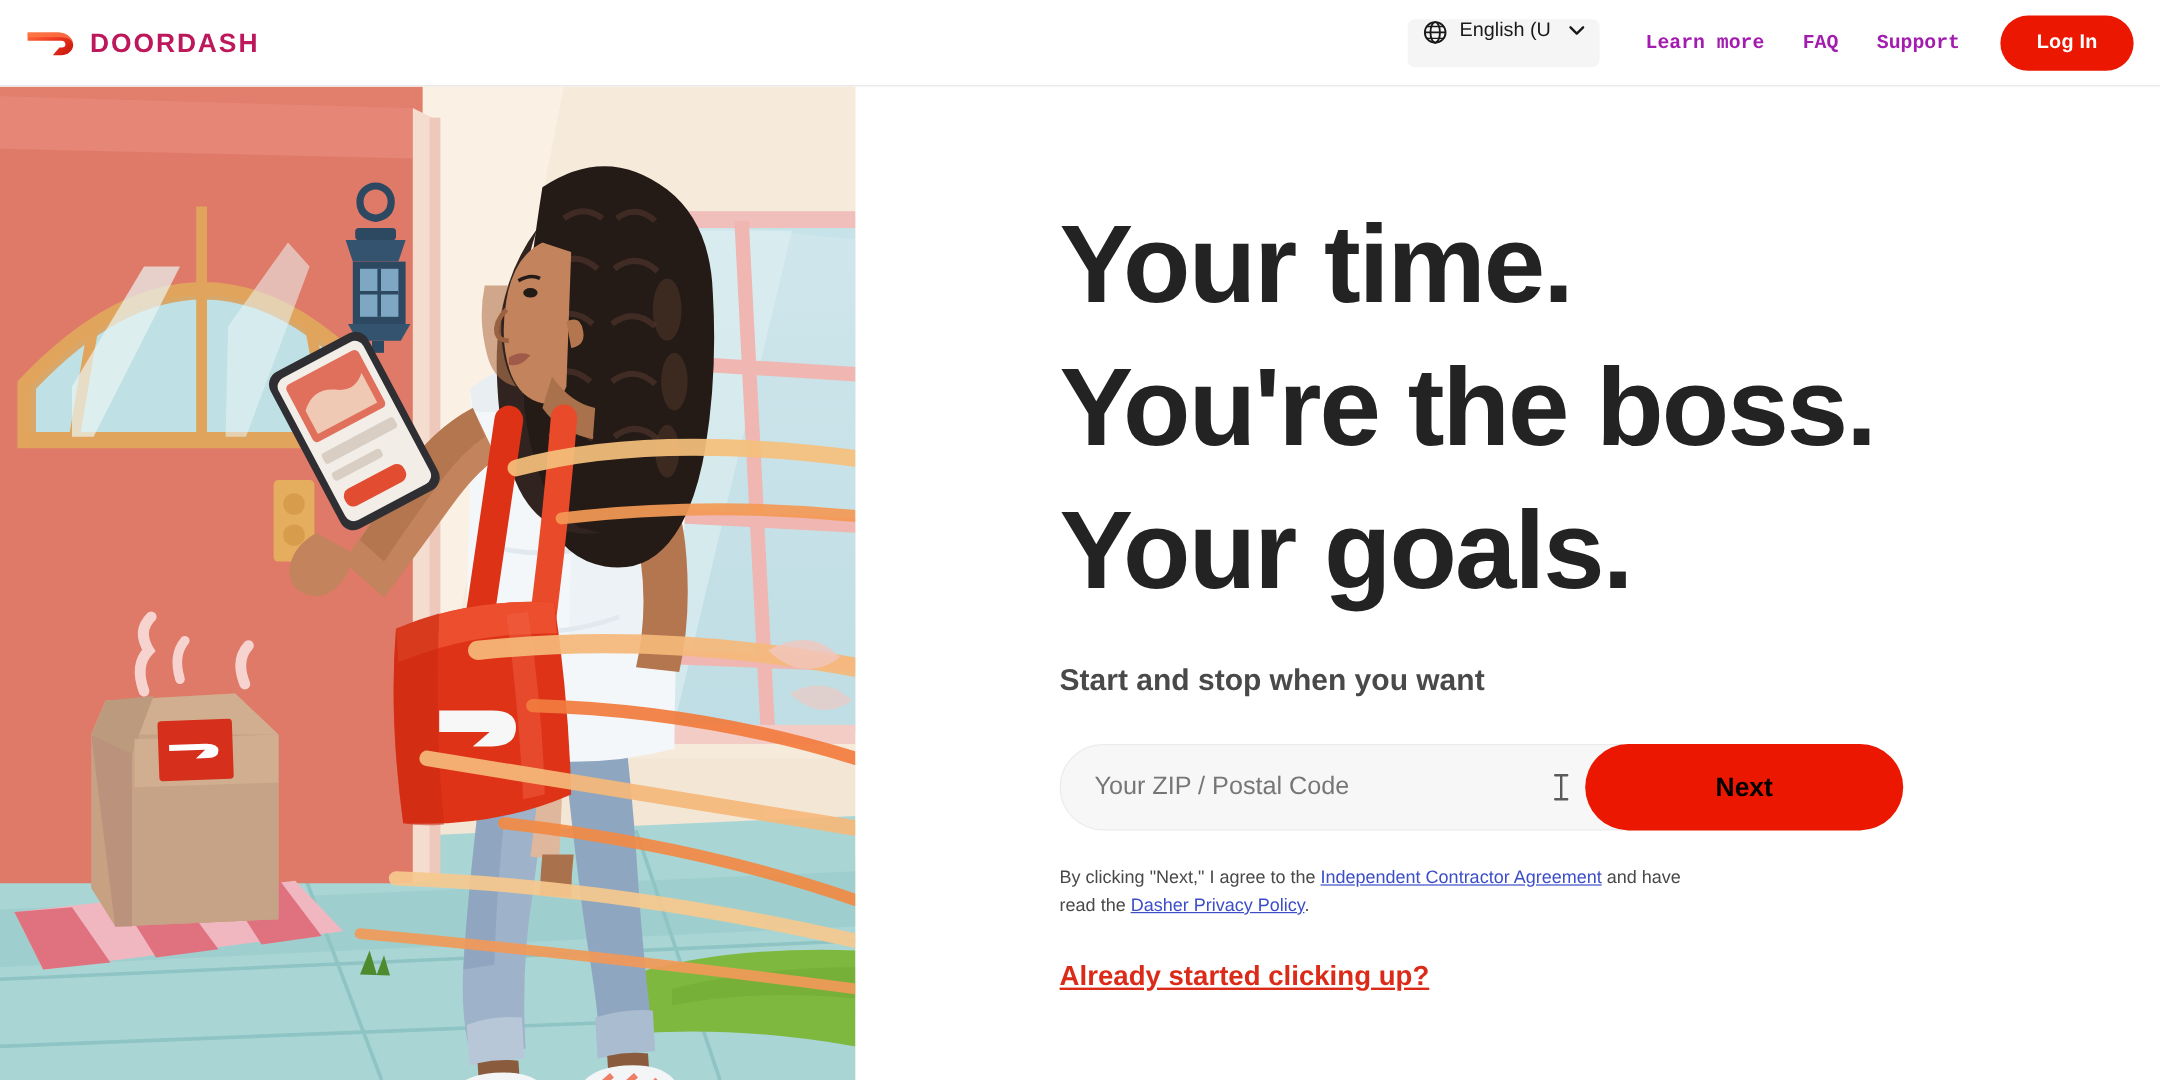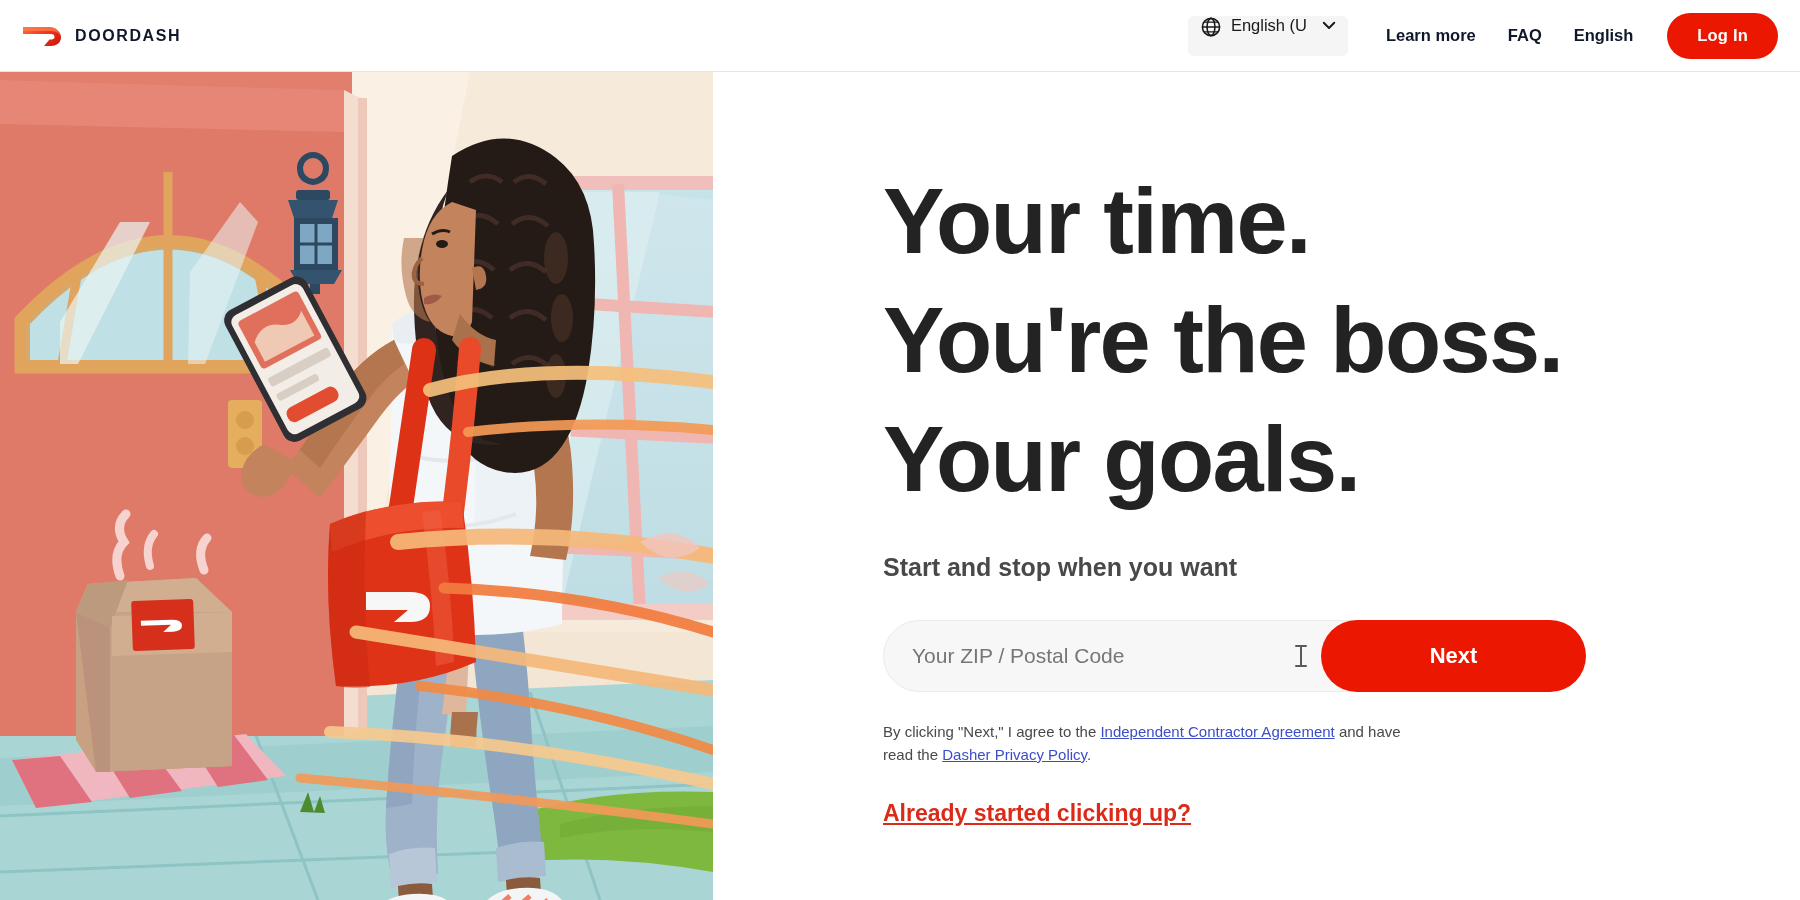--- a/index.html
+++ b/index.html
@@ -27,24 +27,24 @@
 
   .brand {
     display: flex;
     align-items: center;
     gap: 13px;
     margin-left: 22px;
     cursor: pointer;
   }
   .brand-mark { width: 40px; height: 26px; display: block; }
   .brand-text {
-    font-size: 16px;
+    font-size: 22px;
     font-weight: bold;
     letter-spacing: 1.6px;
-    color: #0f172a;
+    color: #be185d;
     text-align: center;
   }
 
   .nav-right {
     margin-left: auto;
     margin-right: 22px;
     display: flex;
     align-items: center;
     gap: 0;
   }
@@ -74,25 +74,26 @@
     flex: 0 0 auto;
     width: 18px; height: 18px;
     position: absolute;
     right: 10px;
     background: #f5f5f5;
   }
 
   .nav-link {
     font-size: 16.5px;
     font-weight: bold;
-    color: #0f172a;
+    color: #a21caf;
     text-decoration: none;
     padding: 0 16px;
     white-space: nowrap;
     cursor: pointer;
+    font-family: Liberation Mono, monospace;
   }
   .nav-link:first-of-type { margin-left: 22px; }
 
   .login-btn {
     margin-left: 18px;
     background: #EB1700;
     color: #ffffff;
     border: none;
     border-radius: 999px;
     height: 46px;
@@ -167,21 +168,21 @@
 
   .next-btn {
     position: absolute;
     left: 438px;
     top: 0;
     width: 265px;
     height: 72px;
     border-radius: 999px;
     border: none;
     background: #EB1700;
-    color: #ffffff;
+    color: #000000;
     font-size: 22px;
     font-weight: bold;
     font-family: "Liberation Sans", sans-serif;
     cursor: pointer;
   }
 
   .cursor-icon {
     position: absolute;
     left: 410px;
     top: 24px;
@@ -245,21 +246,21 @@
         <line x1="4.2" y1="17.4" x2="19.8" y2="17.4" stroke="#191919" stroke-width="1.3"></line>
       </svg>
       <span class="lang-label">English (U</span>
       <svg class="chev" viewBox="0 0 24 24">
         <path d="M5 9 L12 16 L19 9" fill="none" stroke="#191919" stroke-width="2.6" stroke-linecap="round" stroke-linejoin="round"></path>
       </svg>
     </div>
 
     <a class="nav-link" href="#">Learn more</a>
     <a class="nav-link" href="#">FAQ</a>
-    <a class="nav-link" href="#">English</a>
+    <a class="nav-link" href="#">Support</a>
 
     <button class="login-btn">Log In</button>
   </div>
 </div>
 
 <div class="illustration">
   <svg viewBox="0 0 713 828" xmlns="http://www.w3.org/2000/svg">
     <defs>
       <clipPath id="panel">
           <rect x="0" y="0" width="713" height="828"></rect>

